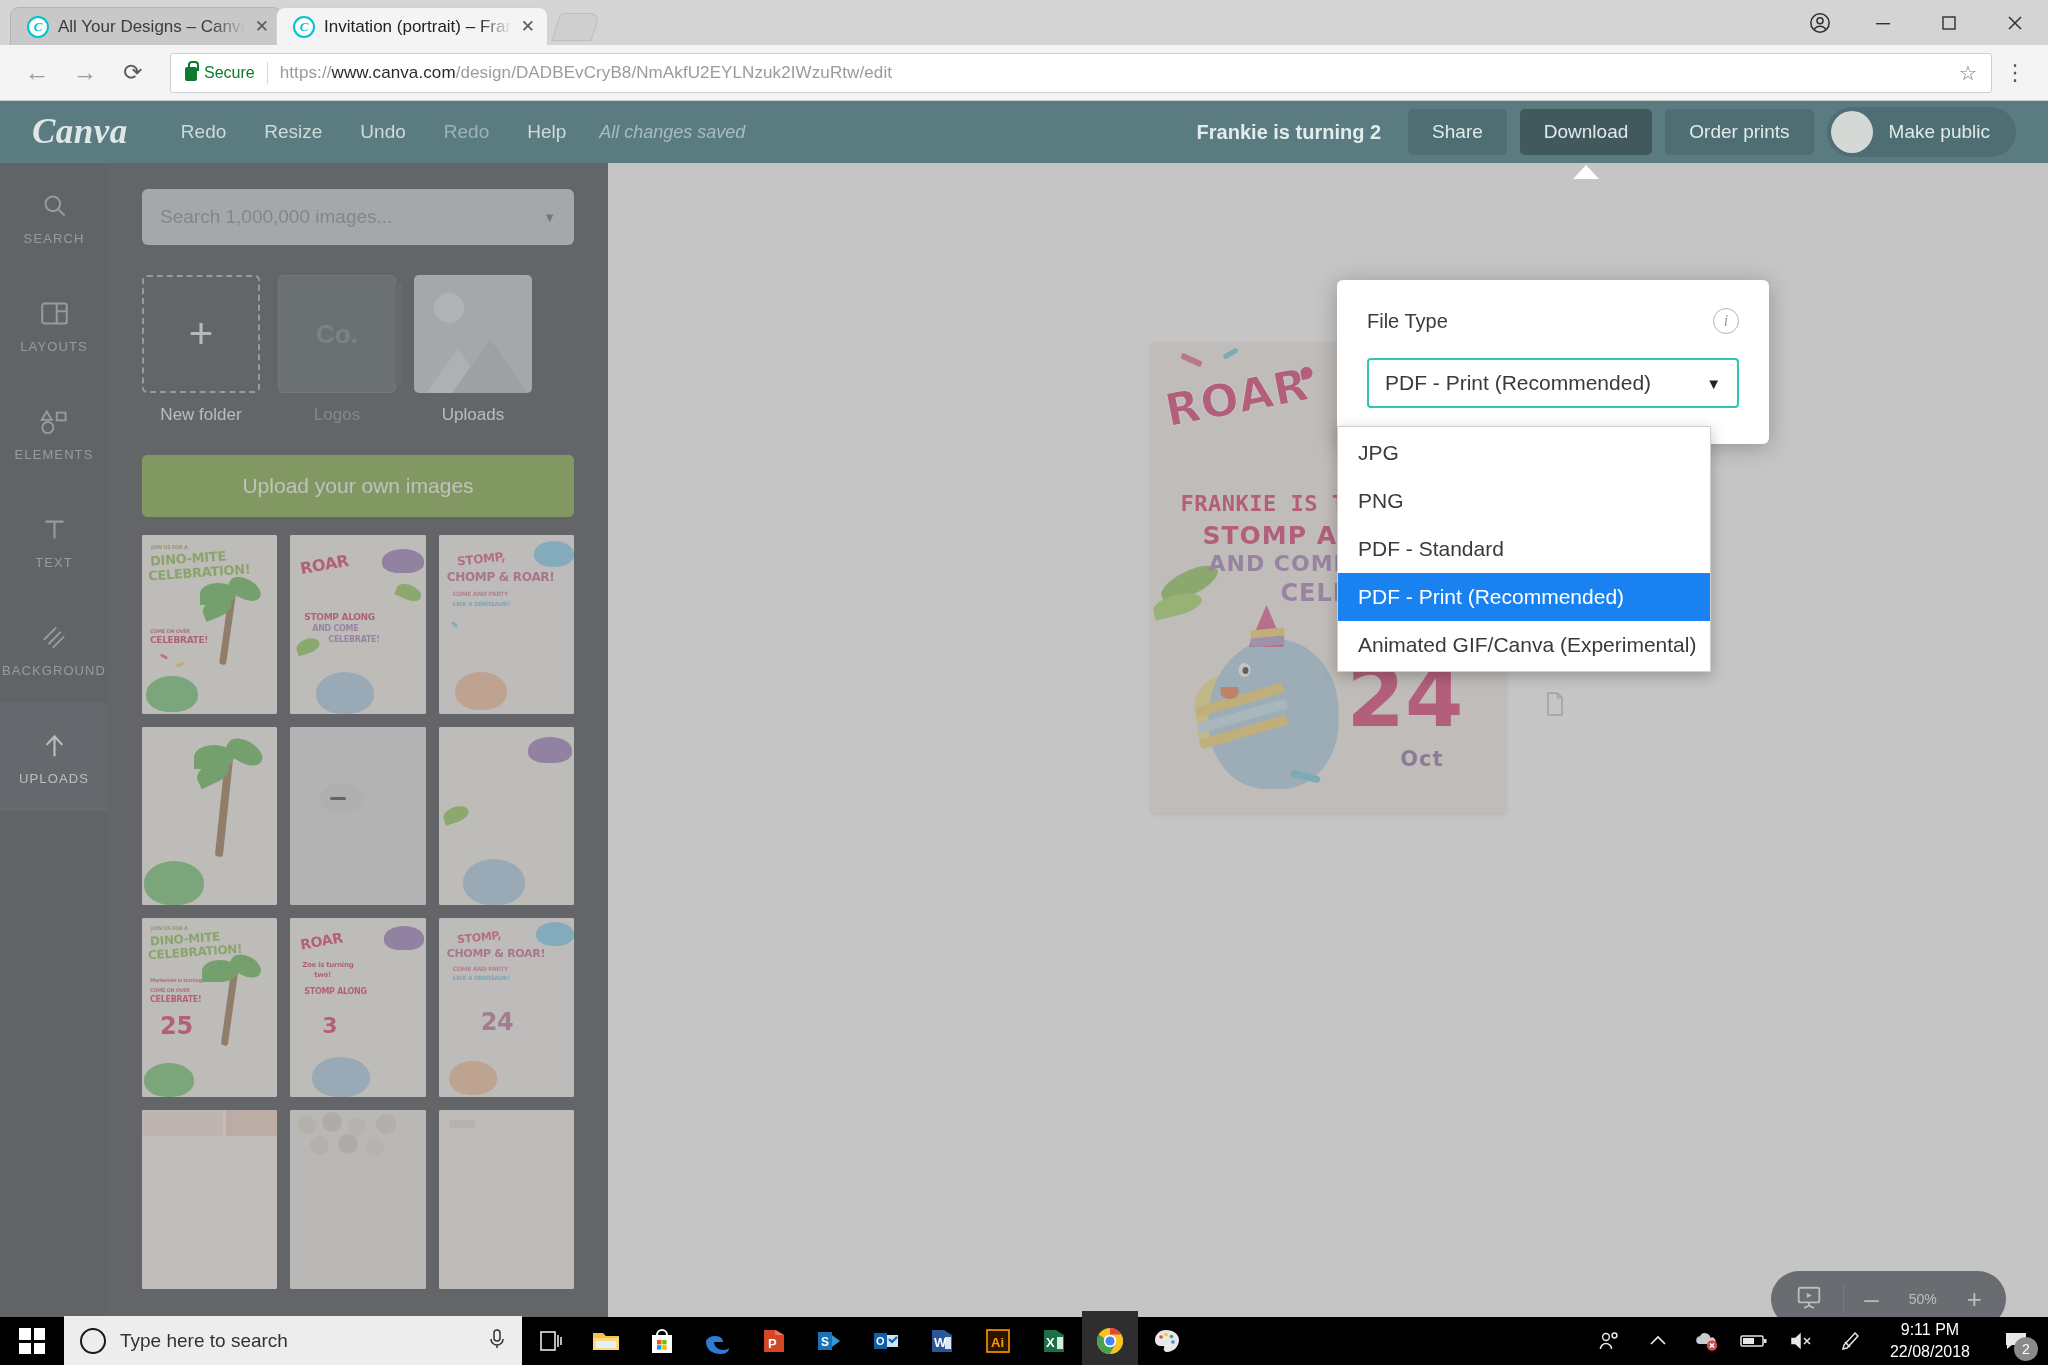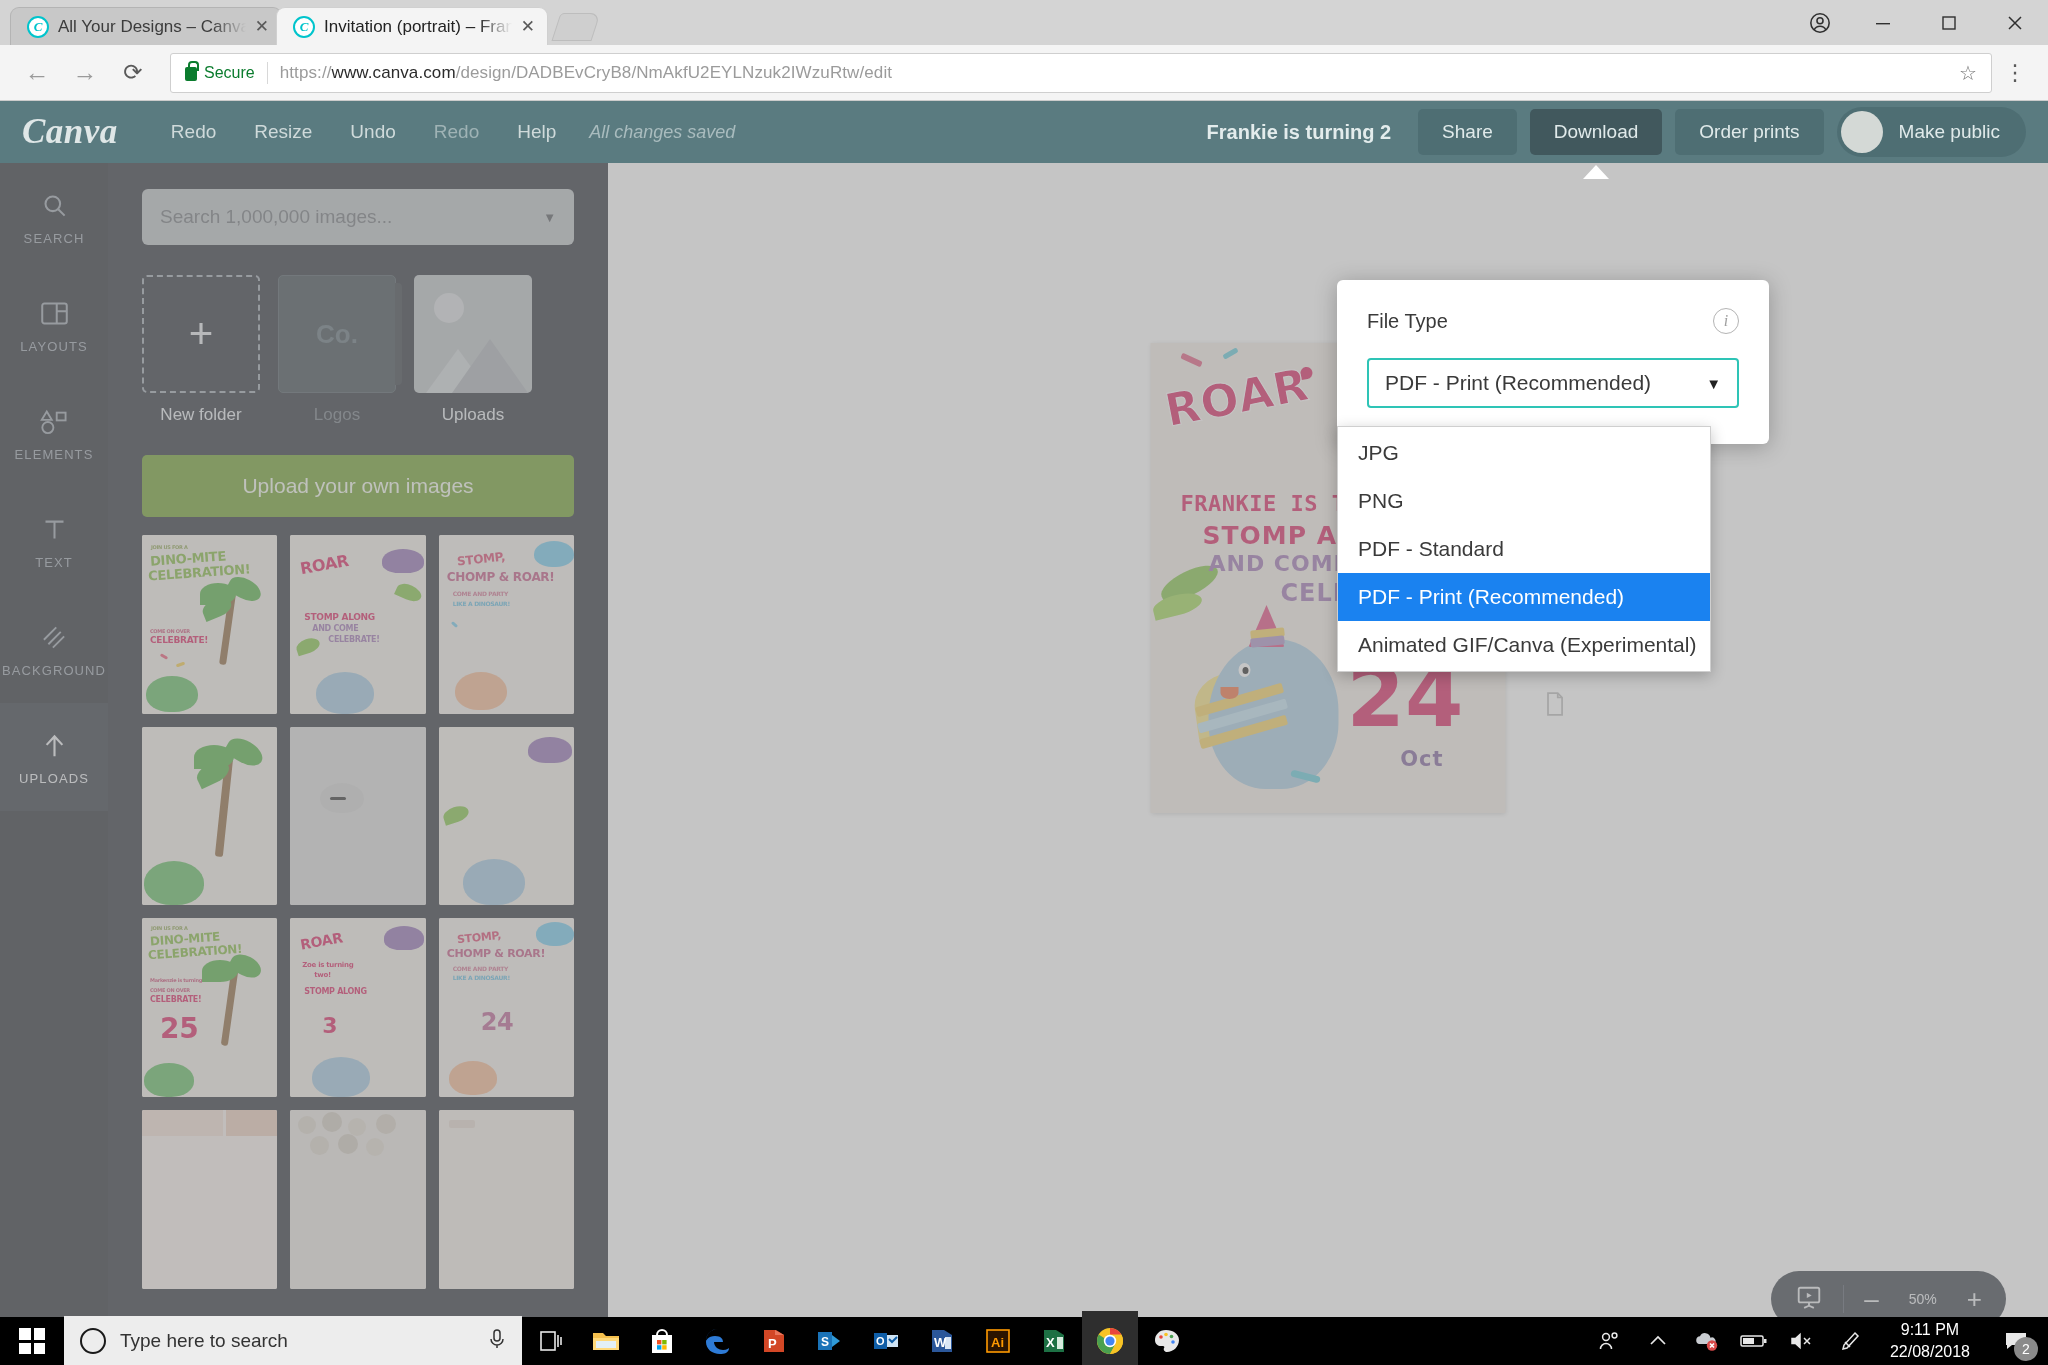--- a/index.html
+++ b/index.html
@@ -85,21 +85,21 @@
   .url b { color: #2b2b2b; font-weight: normal; }
   .omni-star { font-size: 20px; color: #777; margin-left: auto; }
   .omni-menu { width: 34px; display: flex; align-items: center; justify-content: center;
                font-size: 22px; color: #5a5a5a; letter-spacing: 0; }
 
   
   .app { flex: 1; position: relative; background: #1c2028; overflow: hidden; }
 
   .canva-topbar {
     height: 62px; background: #5a7b80; display: flex; align-items: center;
-    padding: 0 22px; gap: 0; position: relative; z-index: 10;
+    padding: 0 32px; gap: 0; position: relative; z-index: 10;
   }
   .canva-logo {
     font-family: "Liberation Serif", serif; font-style: italic; font-weight: bold;
     font-size: 35px; color: #dfe7e7; margin-right: 34px; letter-spacing: .5px;
   }
   .menu-item {
     font-size: 19px; color: #cfdada; padding: 0 19px; height: 62px;
     display: flex; align-items: center;
   }
   .menu-item.dim { color: #9fb3b5; }
@@ -531,21 +531,21 @@
           </div>
 
           <div class="thumb">
             <div class="t-bg"></div>
             <div class="t-txt" style="left:9px;top:8px;font-size:5px;color:#8aa14c">JOIN US FOR A</div>
             <div class="t-txt" style="left:8px;top:15px;font-size:12px;color:#7fb63a;transform:rotate(-4deg)">DINO-MITE</div>
             <div class="t-txt" style="left:6px;top:28px;font-size:12px;color:#7fb63a;transform:rotate(-4deg)">CELEBRATION!</div>
             <div class="t-txt" style="left:8px;top:60px;font-size:5px;color:#c94a73">Markenzie is turning two!</div>
             <div class="t-txt" style="left:8px;top:70px;font-size:5px;color:#c94a73">COME ON OVER</div>
             <div class="t-txt" style="left:8px;top:78px;font-size:8px;color:#d81e5b">CELEBRATE!</div>
-            <div class="t-txt" style="left:18px;top:96px;font-size:28px;color:#d81e5b">25</div>
+            <div class="t-txt" style="left:18px;top:96px;font-size:24px;color:#d81e5b">25</div>
             <div class="palm-trunk" style="left:84px;top:52px;width:7px;height:76px;transform:rotate(8deg)"></div>
             <div class="palm-leaf" style="left:60px;top:42px;width:36px;height:22px"></div>
             <div class="palm-leaf" style="left:88px;top:38px;width:32px;height:20px;transform:rotate(28deg)"></div>
             <div class="dino-body" style="left:2px;bottom:0;width:50px;height:34px;background:#5cb85c"></div>
           </div>
           <div class="thumb">
             <div class="t-bg"></div>
             <div class="t-txt" style="left:10px;top:16px;font-size:14px;color:#d81e5b;transform:rotate(-10deg)">ROAR</div>
             <div class="t-txt" style="left:12px;top:44px;font-size:7px;color:#d81e5b">Zoe is turning</div>
             <div class="t-txt" style="left:24px;top:54px;font-size:7px;color:#d81e5b">two!</div>

